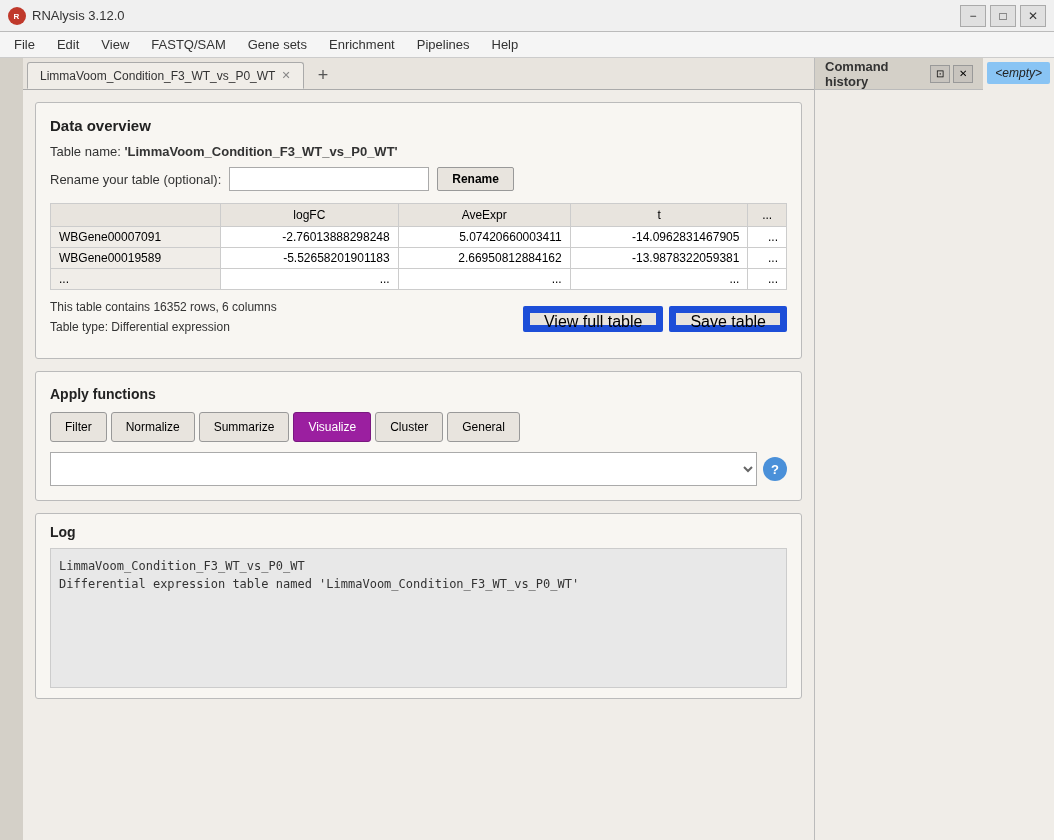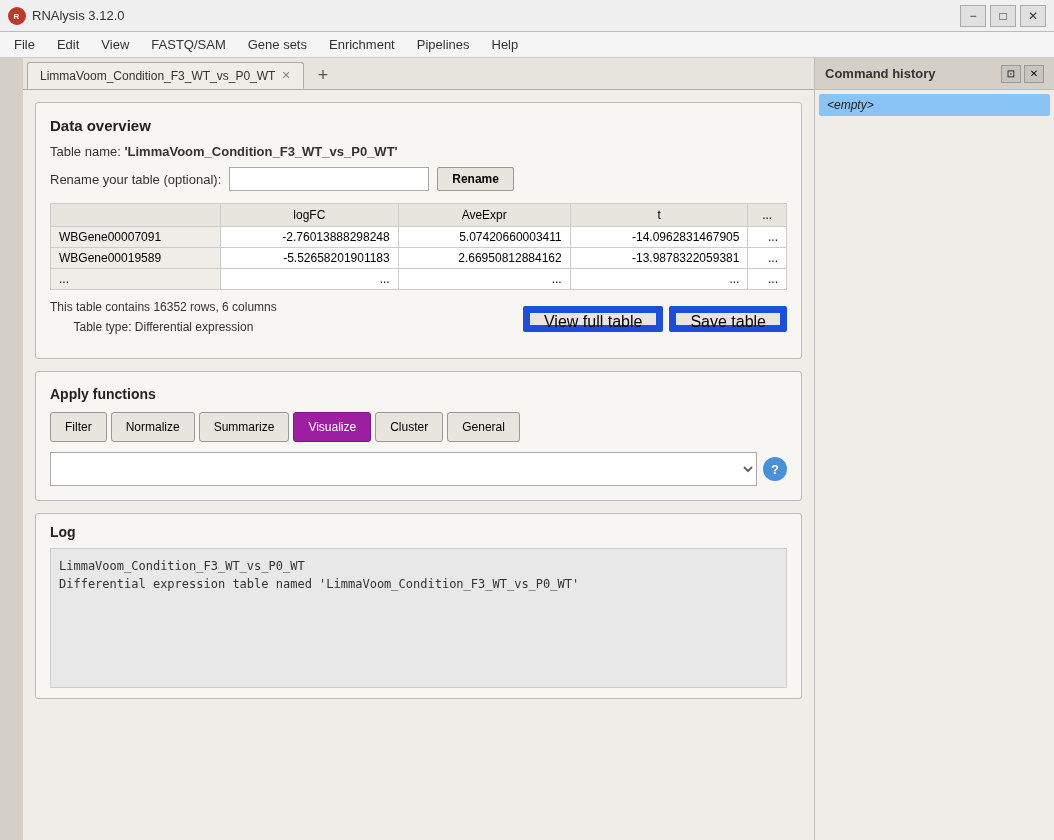--- a/index.html
+++ b/index.html
@@ -338,21 +338,21 @@
       font-family: monospace;
       line-height: 1.5;
     }
 
     
     .right-panel {
       width: 240px;
       background: #f0ede8;
       border-left: 1px solid #bbb;
       display: flex;
-      flex-direction: column;
+      flex-direction: row;
     }
     .right-panel-header {
       background: #d4d0c8;
       padding: 6px 10px;
       display: flex;
       align-items: center;
       justify-content: space-between;
       border-bottom: 1px solid #bbb;
       height: 32px;
     }
@@ -392,21 +392,20 @@
     .info-actions-row {
       display: flex;
       align-items: flex-start;
       justify-content: space-between;
       margin-top: 4px;
     }
     .info-left {
       display: flex;
       flex-direction: column;
       gap: 2px;
-      text-align: center;
     }
   </style>
 </head>
 <body>
 
 <div class="title-bar">
   <div class="title-bar-left">
     <div class="app-icon">
       <svg width="14" height="14" viewBox="0 0 14 14">
         <circle cx="7" cy="7" r="7" fill="#c0392b"></circle>

